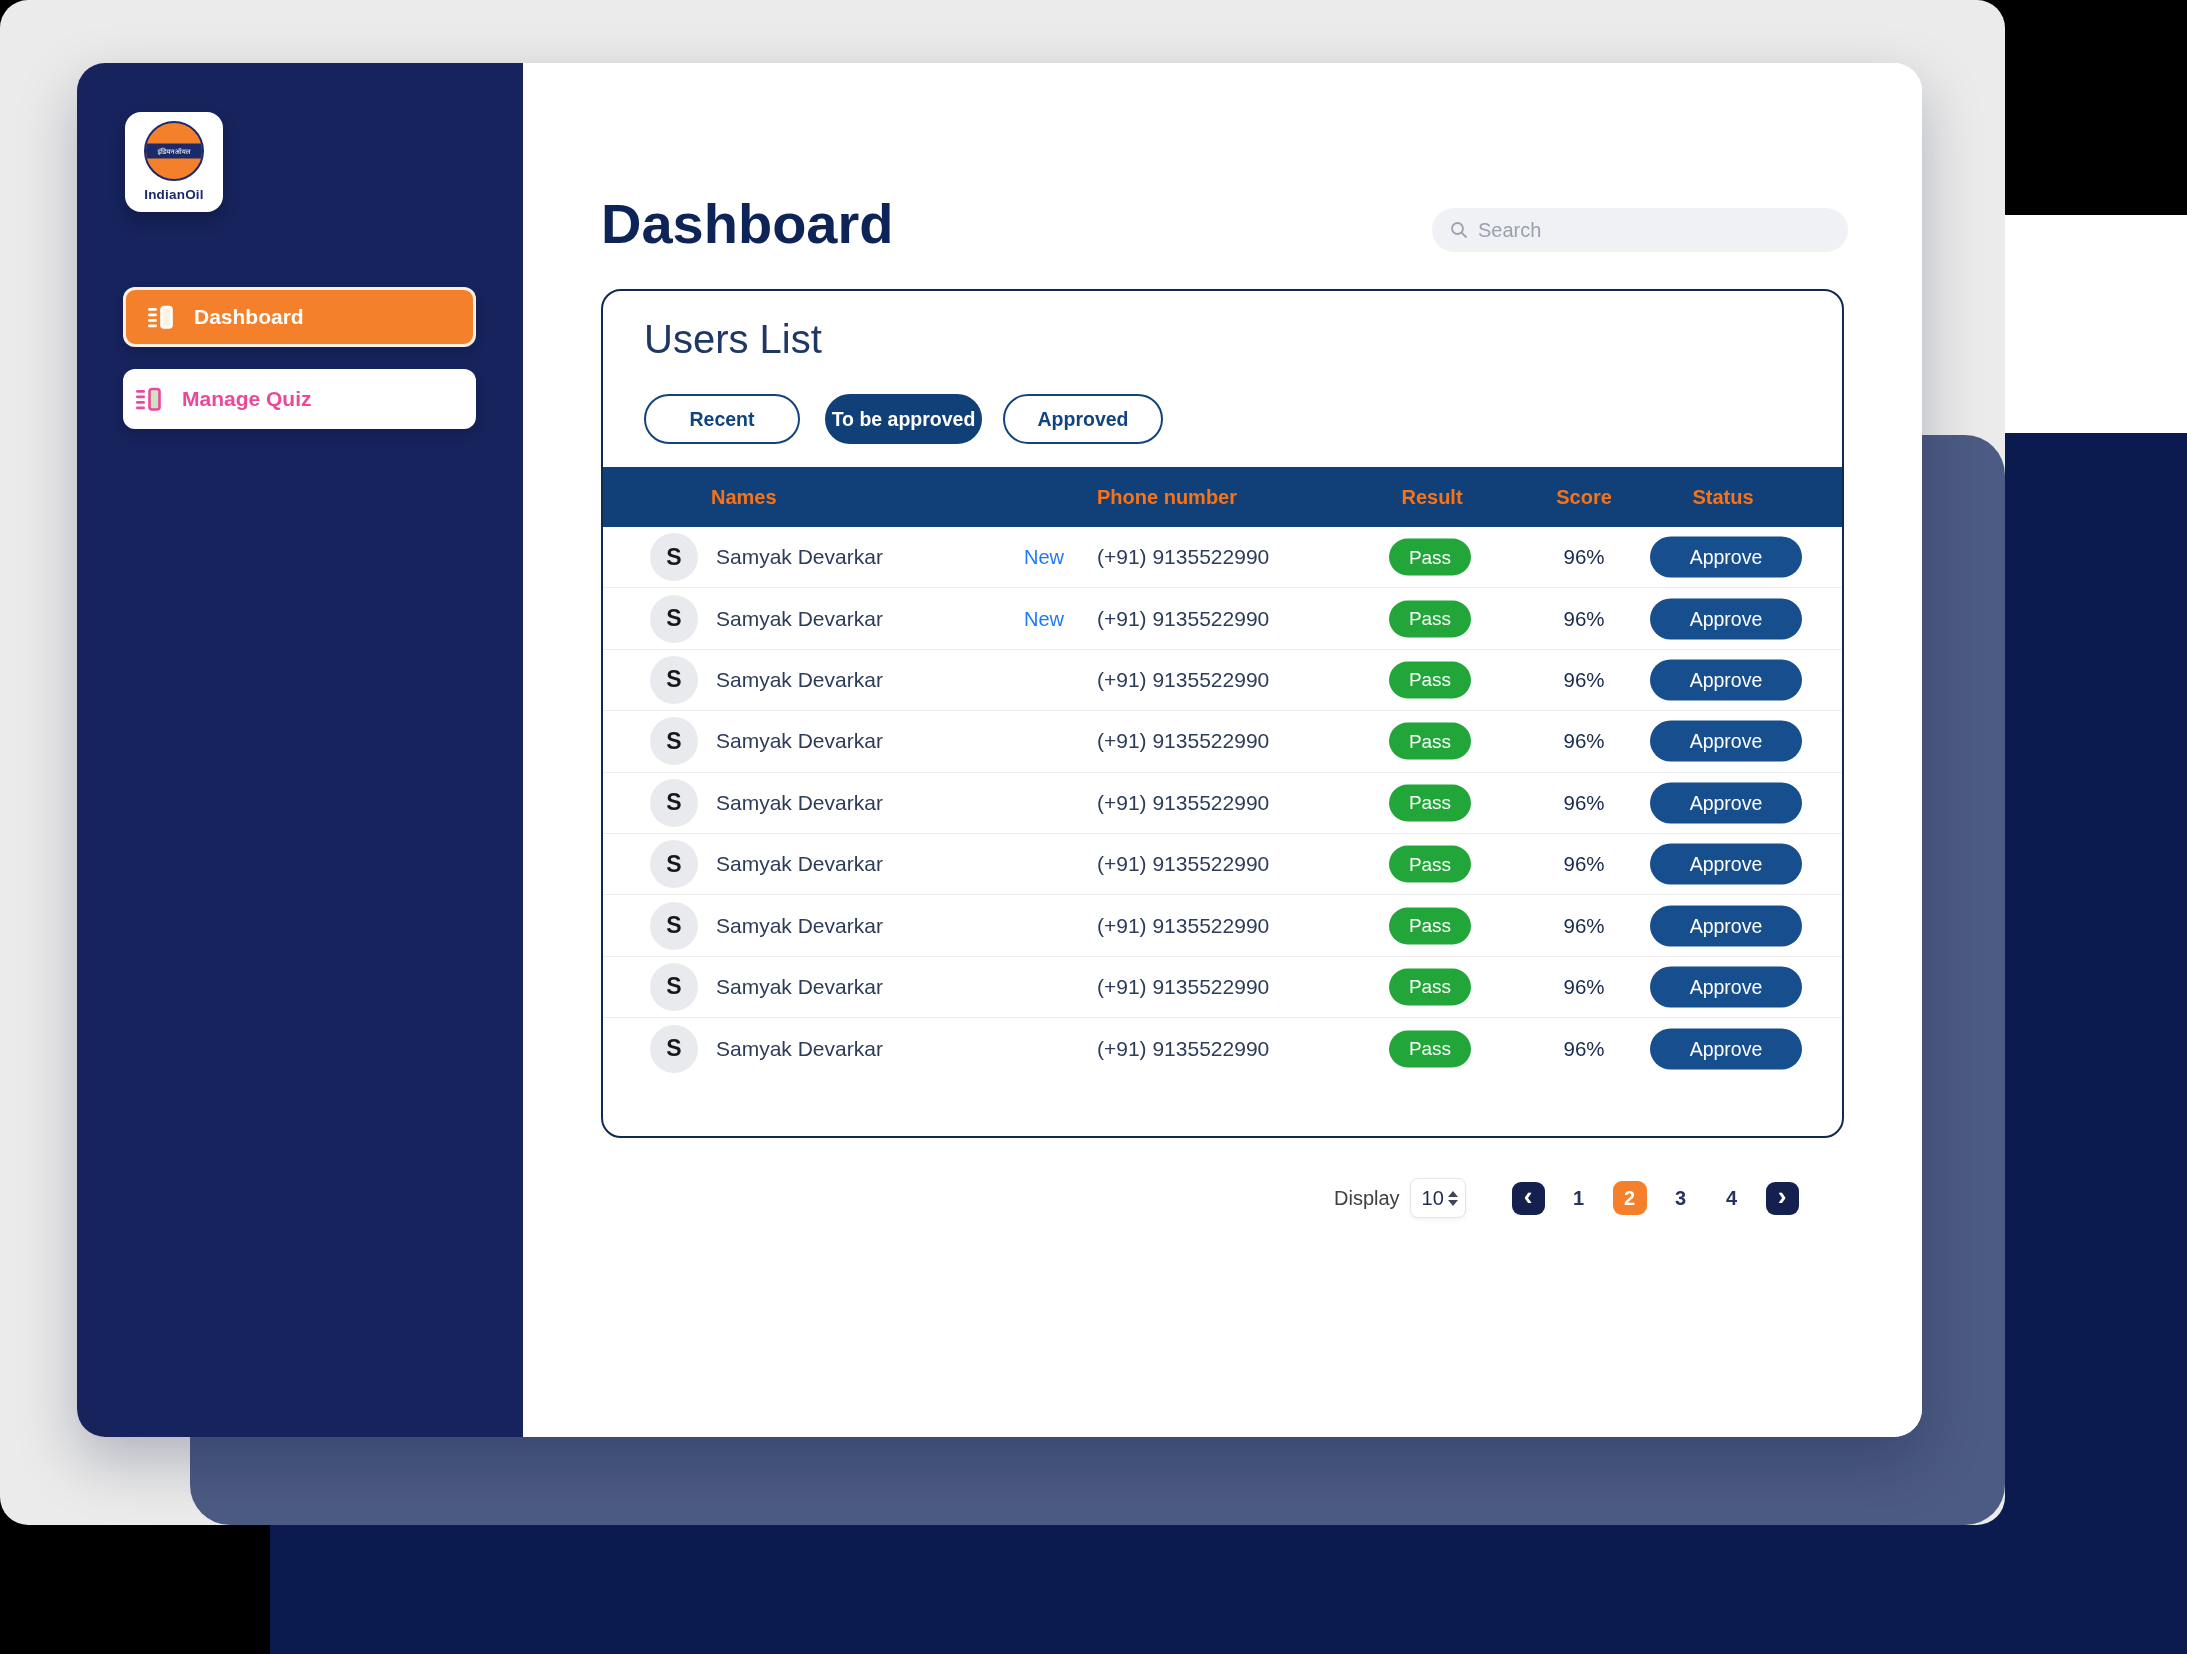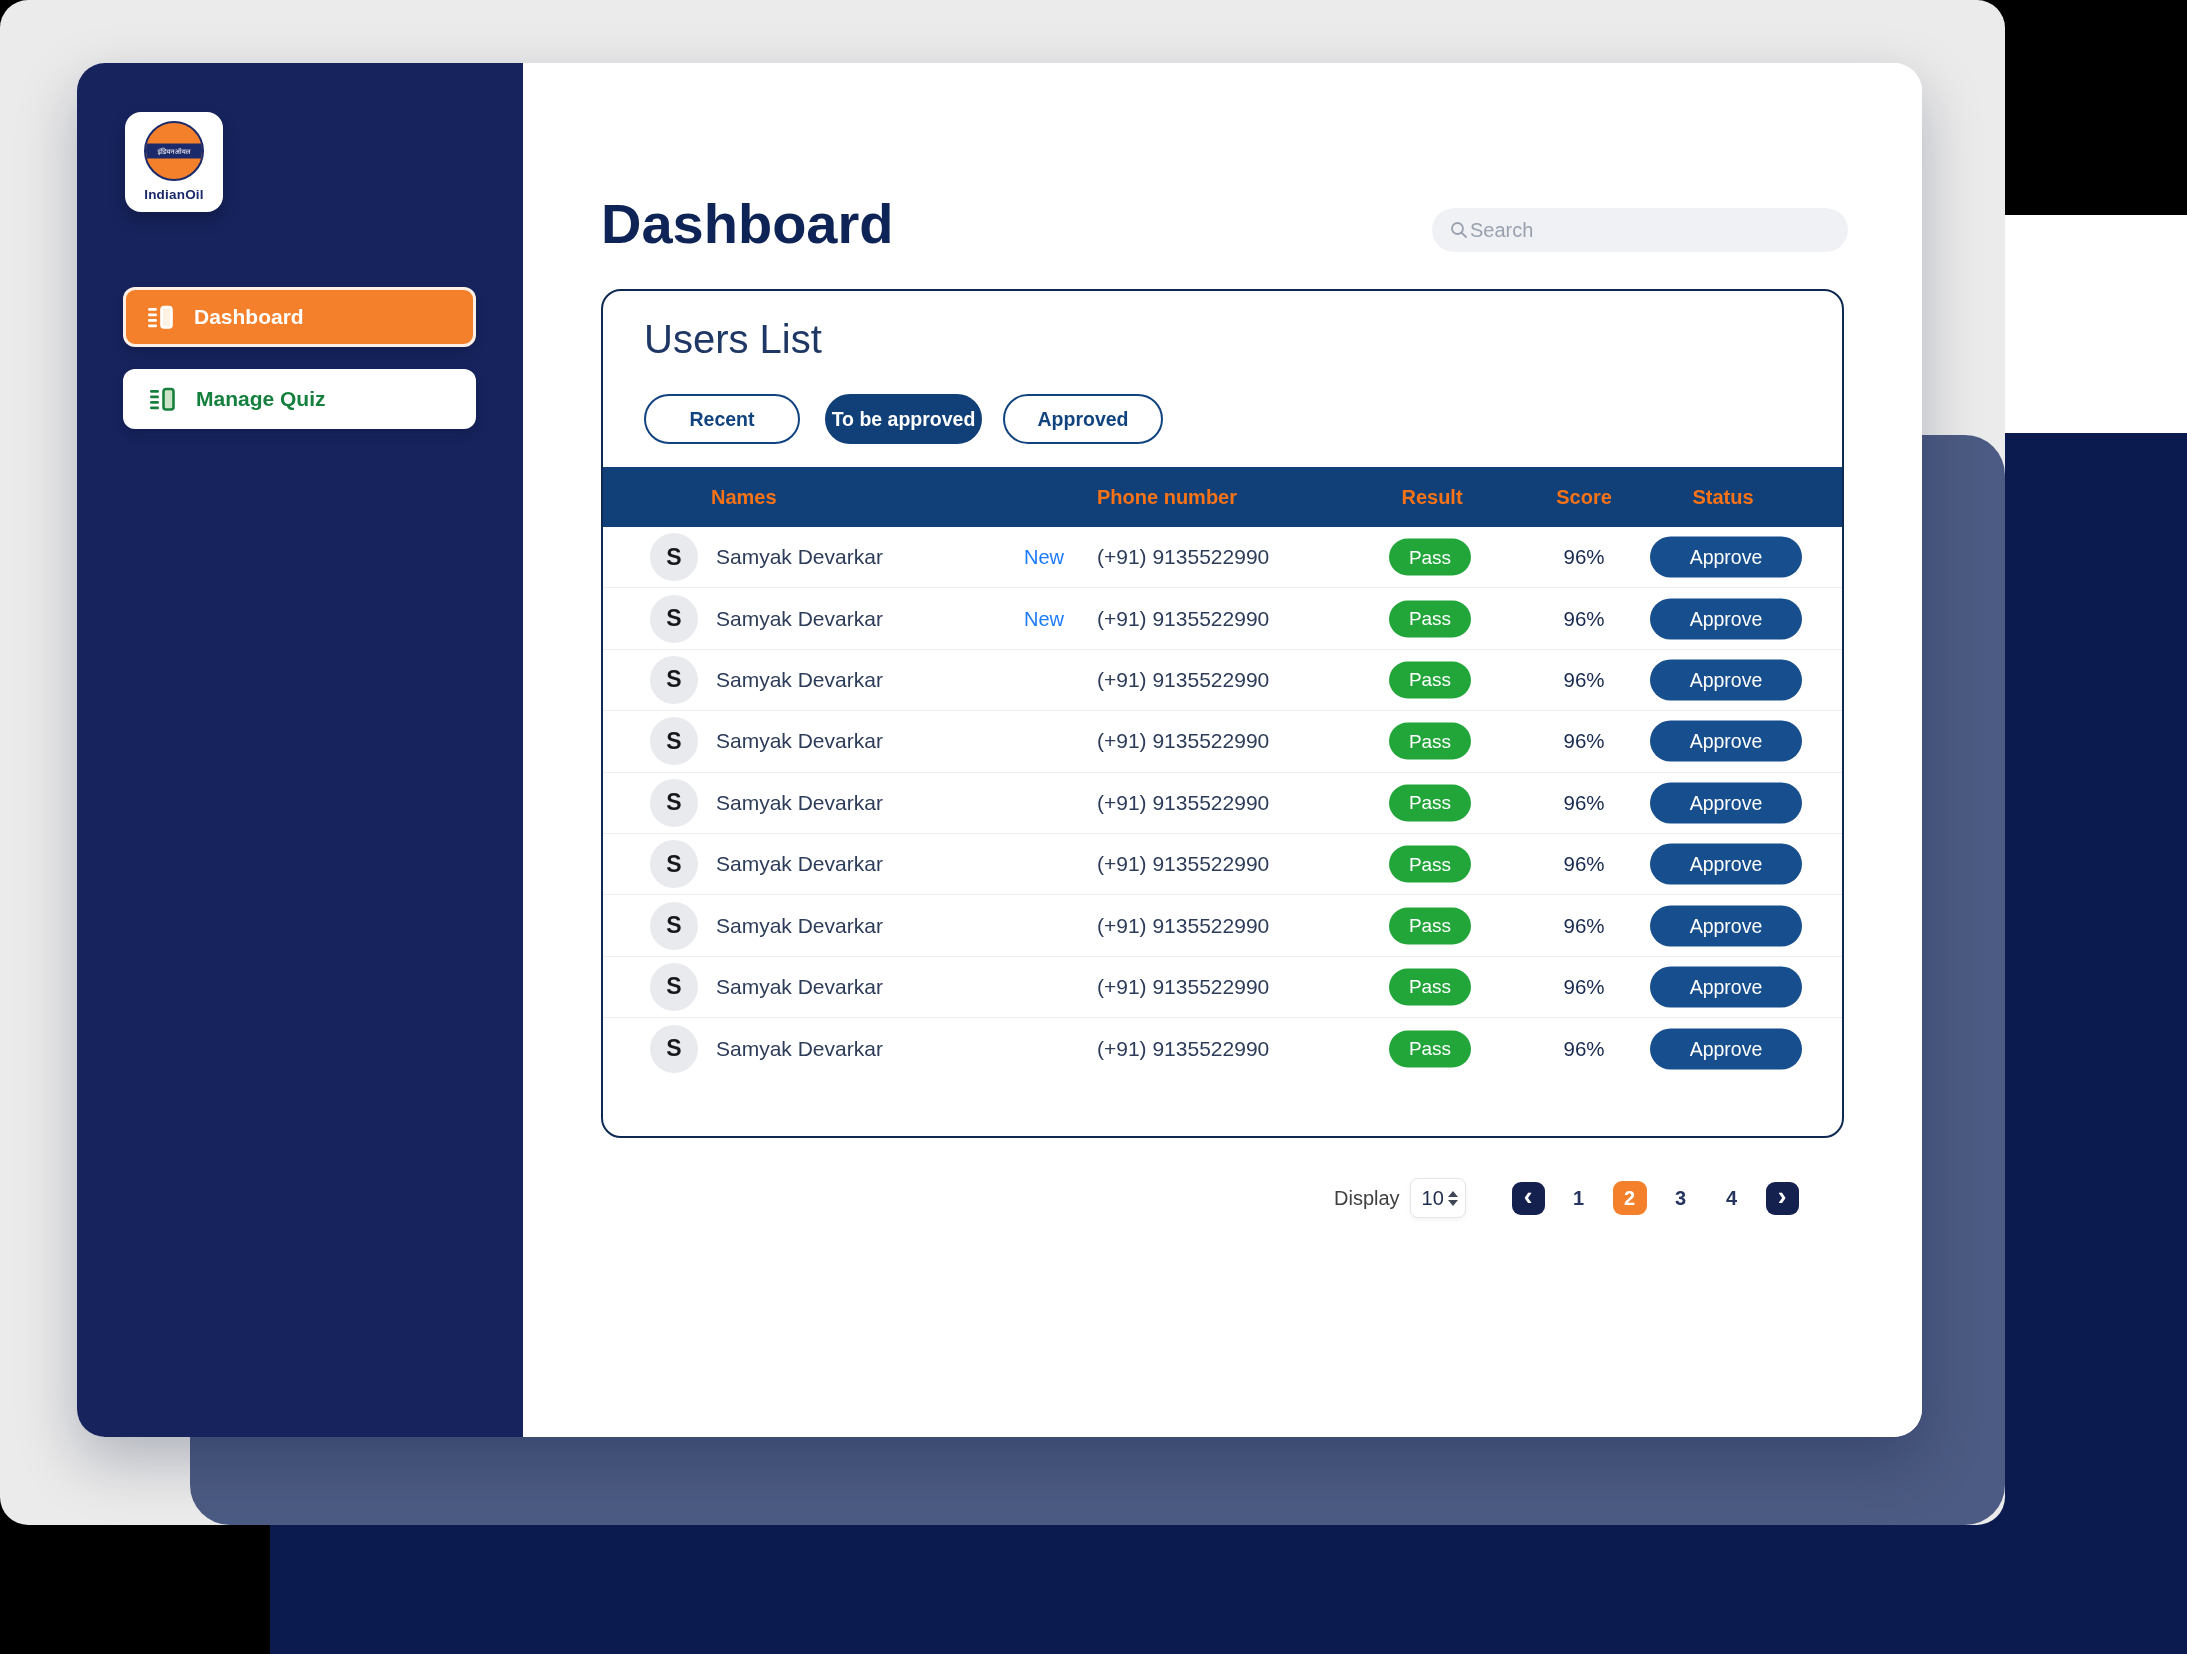--- a/index.html
+++ b/index.html
@@ -23,35 +23,35 @@
   .logo-card { position:absolute; left:48px; top:49px; width:98px; height:100px; background:#fff;
                border-radius:16px; box-shadow:0 8px 16px rgba(0,0,0,.22); }
   .logo-circle { position:absolute; left:50%; top:9px; transform:translateX(-50%); width:60px; height:60px;
                  border-radius:50%; background:var(--accent-orange,#f5802b); border:2px solid #1b2a6b; overflow:hidden; }
   .logo-band { position:absolute; left:-2px; right:-2px; top:50%; transform:translateY(-50%); height:15px;
                background:#1b2a6b; color:#fff; font-size:7px; line-height:15px; text-align:center;
                white-space:nowrap; overflow:hidden; }
   .logo-label { position:absolute; bottom:10px; width:100%; text-align:center; font-weight:700;
                 font-size:13.5px; color:#1b2a6b; letter-spacing:.2px; }
   .nav { position:absolute; left:46px; top:224px; width:353px; }
-  .nav-item { height:60px; border-radius:12px; display:flex; align-items:center; padding-left:24px; gap:19px;
-              margin-bottom:22px; background:#fff; color:#15803d; font-size:21px; font-weight:700;
+  .nav-item { height:60px; border-radius:12px; display:flex; align-items:center; padding-left:10px; gap:19px;
+              margin-bottom:22px; background:#fff; color:#ec4899; font-size:21px; font-weight:700;
               box-shadow:0 6px 12px rgba(0,0,0,.14); cursor:pointer; }
   .nav-item.active { background:var(--accent-orange,#f5802b); color:#fff; border:3px solid rgba(255,255,255,.88);
                      padding-left:19px; }
   .nav-item svg { flex:0 0 auto; }
   .nav-item svg .bar { fill:currentColor; }
   .nav-item svg .frame { stroke:currentColor; fill:#cde3c6; }
   .nav-item.active svg .frame { fill:#fdf2e3; }
 
   
   .main { position:absolute; left:446px; top:0; right:0; bottom:0; background:#fff; }
   .page-title { position:absolute; left:78px; top:128px; font-size:56px; font-weight:800; color:#0e2356; }
   .search { position:absolute; left:909px; top:145px; width:416px; height:44px; background:#f0f1f4;
-            border-radius:22px; display:flex; align-items:center; padding-left:18px; gap:2px;
+            border-radius:22px; display:flex; align-items:center; padding-left:18px; gap:10px;
             color:#99a1ae; font-size:20px; cursor:text; }
 
   
   .card { position:absolute; left:78px; top:226px; width:1243px; height:849px; background:#fff;
           border:2px solid var(--card-border,#0e2a52); border-radius:20px; overflow:hidden; }
   .card-title { position:absolute; left:41px; top:26px; font-size:40px; font-weight:500; color:#1e3765; }
   .tab { position:absolute; top:103px; height:50px; border:2px solid #11437e; border-radius:26px; background:#fff;
          color:#11437e; font-size:19.5px; font-weight:600; display:flex; align-items:center; justify-content:center;
          cursor:pointer; }
   .tab.active { background:var(--navy-header,#114078); border-color:var(--navy-header,#114078); color:#fff; }

